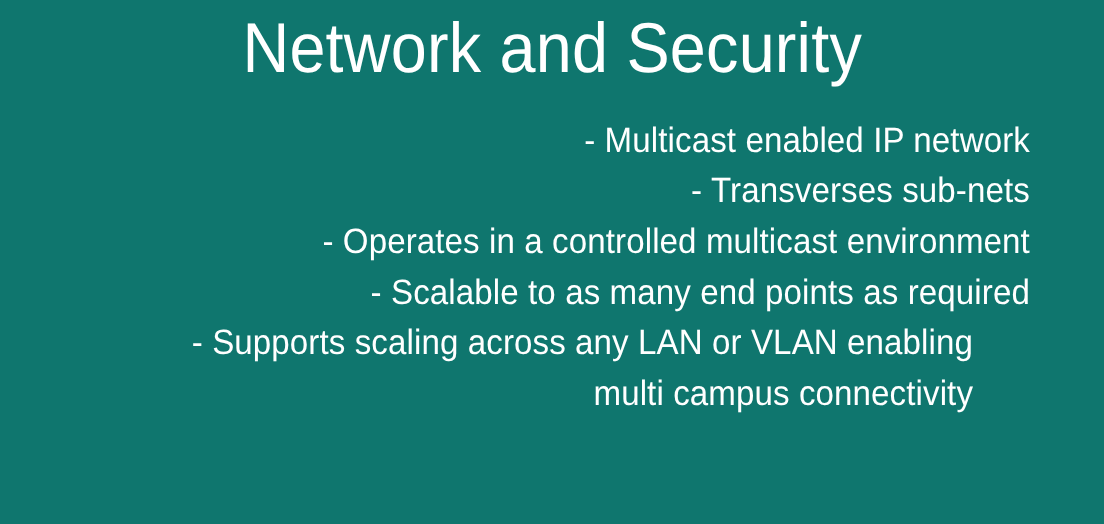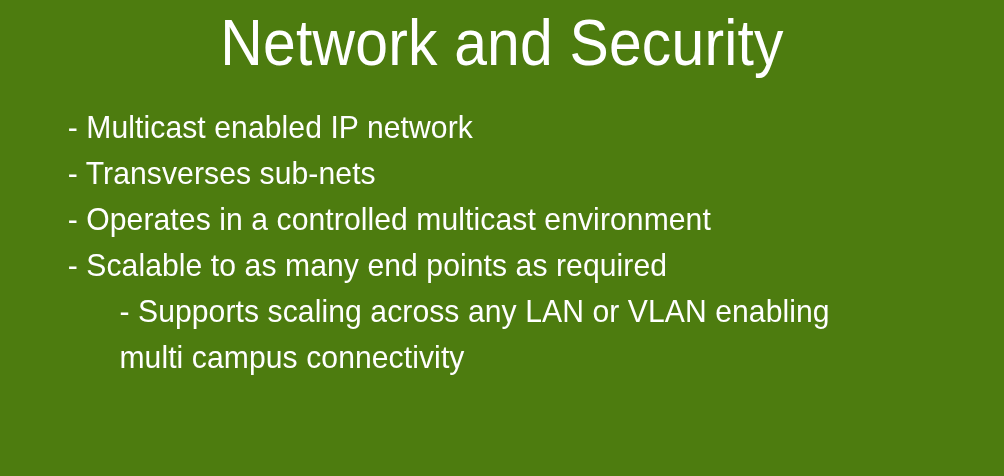--- a/index.html
+++ b/index.html
@@ -11,21 +11,21 @@
     height: 476px;
     overflow: hidden;
     background: #F0A945;
     font-family: "DejaVu Sans", sans-serif;
   }
 
   .slide {
     position: relative;
     width: 1004px;
     height: 476px;
-    background: #4d7c0f;
+    background: #0f766e;
     box-sizing: border-box;
   }
 
   .slide-title {
     position: absolute;
     top: 0;
     left: 0;
     width: 1004px;
     text-align: center;
     color: #FFFFFF;
@@ -37,21 +37,21 @@
     transform: scaleX(0.92);
     transform-origin: 50% 50%;
     white-space: nowrap;
   }
 
   .body-block {
     position: absolute;
     top: 104px;
     left: 0;
     width: 1004px;
-    text-align: left;
+    text-align: right;
   }
 
   .bullet-line {
     color: #FFFFFF;
     font-family: "Liberation Sans", sans-serif;
     font-size: 32px;
     font-weight: 300;
     line-height: 46px;
     letter-spacing: 0.1px;
     transform: scaleX(0.94);

